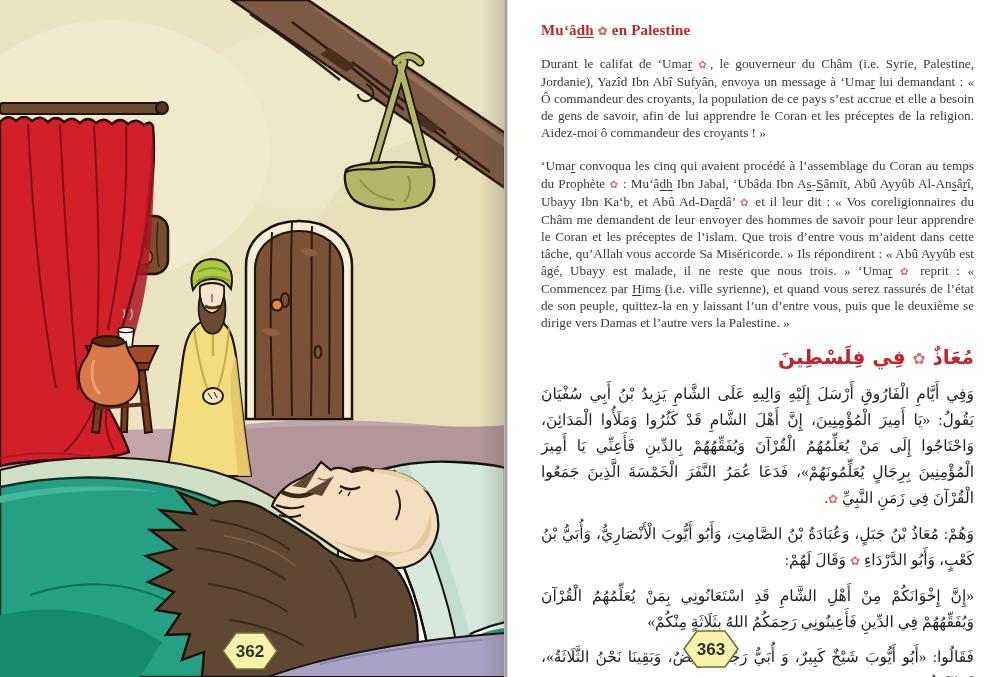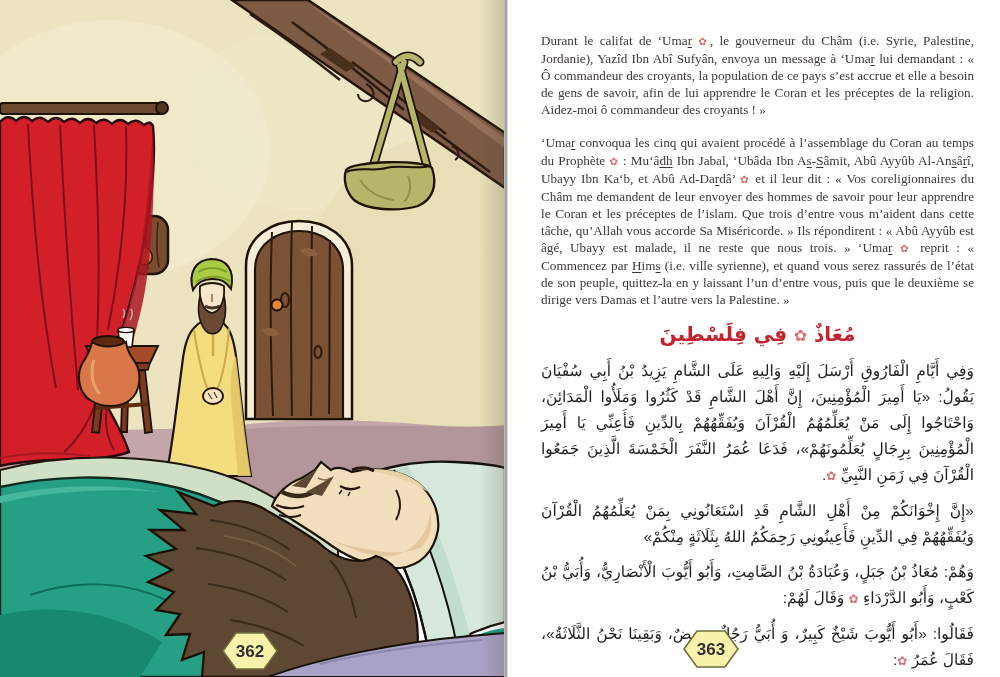--- a/index.html
+++ b/index.html
@@ -7,24 +7,24 @@
   .page-left{position:absolute;left:0;top:0;width:505px;height:677px;overflow:hidden;}
   .page-left svg{display:block;}
   .gutter{position:absolute;left:504px;top:0;width:4px;height:677px;
           background:linear-gradient(90deg,#c9c6bc 0%,#8f8f8b 55%,#ffffff 100%);}
   .page-right{position:absolute;left:508px;top:0;width:492px;height:677px;background:#fffffe;overflow:hidden;}
   .content{padding:16px 26px 0 33px;}
   .title{color:#c4232e;font-weight:bold;font-size:15px;margin:6px 0 9px 0;letter-spacing:.2px;}
   .fr p{font-size:13.2px;line-height:17.1px;text-align:justify;color:#3c3835;margin:16px 0 8px 0;}
   .fr u, .title u{text-underline-offset:2px;}
   .hn{color:#d96d72;font-size:0.78em;vertical-align:baseline;}
-  .ar-head{direction:rtl;text-align:center;color:#c4232e;font-weight:bold;font-size:20px;
+  .ar-head{direction:rtl;text-align:right;color:#c4232e;font-weight:bold;font-size:20px;
            font-family:"DejaVu Sans",sans-serif;margin:14px 0 12px 0;}
   .ar p{direction:rtl;text-align:justify;font-size:15.5px;line-height:26px;color:#1f1f1f;
-        font-family:Liberation Sans, sans-serif;margin:0 0 9px 0;}
+        font-family:Liberation Serif, serif;margin:0 0 9px 0;}
   .badge{position:absolute;width:58px;height:40px;}
   .badge svg{display:block;}
   .badge text{font-family:"Liberation Sans",sans-serif;font-weight:bold;font-size:17px;fill:#30302e;}
   .badge-left{left:221px;top:631px;}
   .badge-right{left:682px;top:629px;}
 </style>
 </head>
 <body>
 
 <div class="spread">
@@ -203,29 +203,30 @@
     <svg width="58" height="40" viewBox="0 0 58 40">
       <polygon points="15,2 43,2 56,20 43,38 15,38 2,20" fill="#f8f2ab" stroke="#6f6f3f" stroke-width="1.6"></polygon>
       <text x="29" y="26" text-anchor="middle">362</text>
     </svg>
   </div>
 
   <div class="gutter"></div>
 
   <div class="page-right">
     <div class="content">
+      <h2 class="title">Mu‘â<u>dh</u> <span class="hn">✿</span> en Palestine</h2>
       <div class="fr">
         <p>Durant le califat de ‘Uma<u>r</u> <span class="hn">✿</span>, le gouverneur du Châm (i.e. Syrie, Palestine, Jordanie), Yazîd Ibn Abî Sufyân, envoya un message à ‘Uma<u>r</u> lui demandant : « Ô commandeur des croyants, la population de ce pays s’est accrue et elle a besoin de gens de savoir, afin de lui apprendre le Coran et les préceptes de la religion. Aidez-moi ô commandeur des croyants ! »</p>
         <p>‘Uma<u>r</u> convoqua les cinq qui avaient procédé à l’assemblage du Coran au temps du Prophète <span class="hn">✿</span> : Mu‘â<u>dh</u> Ibn Jabal, ‘Ubâda Ibn A<u>s</u>-<u>S</u>âmit, Abû Ayyûb Al-An<u>s</u>â<u>r</u>î, Ubayy Ibn Ka‘b, et Abû Ad-Da<u>r</u>dâ’ <span class="hn">✿</span> et il leur dit : « Vos coreligionnaires du Châm me demandent de leur envoyer des hommes de savoir pour leur apprendre le Coran et les préceptes de l’islam. Que trois d’entre vous m’aident dans cette tâche, qu’Allah vous accorde Sa Miséricorde. » Ils répondirent : « Abû Ayyûb est âgé, Ubayy est malade, il ne reste que nous trois. » ‘Uma<u>r</u> <span class="hn">✿</span> reprit : « Commencez par <u>H</u>im<u>s</u> (i.e. ville syrienne), et quand vous serez rassurés de l’état de son peuple, quittez-la en y laissant l’un d’entre vous, puis que le deuxième se dirige vers Damas et l’autre vers la Palestine. »</p>
       </div>
       <h3 class="ar-head">مُعَاذٌ <span class="hn">✿</span> فِي فِلَسْطِينَ</h3>
       <div class="ar">
         <p>وَفِي أَيَّامِ الْفَارُوقِ أَرْسَلَ إِلَيْهِ وَالِيهِ عَلَى الشَّامِ يَزِيدُ بْنُ أَبِي سُفْيَانَ يَقُولُ: «يَا أَمِيرَ الْمُؤْمِنِينَ، إِنَّ أَهْلَ الشَّامِ قَدْ كَثُرُوا وَمَلَأُوا الْمَدَائِنَ، وَاحْتَاجُوا إِلَى مَنْ يُعَلِّمُهُمُ الْقُرْآنَ وَيُفَقِّهُهُمْ بِالدِّينِ فَأَعِنِّي يَا أَمِيرَ الْمُؤْمِنِينَ بِرِجَالٍ يُعَلِّمُونَهُمْ»، فَدَعَا عُمَرُ النَّفَرَ الْخَمْسَةَ الَّذِينَ جَمَعُوا الْقُرْآنَ فِي زَمَنِ النَّبِيِّ <span class="hn">✿</span>.</p>
+        <p>وَهُمْ: مُعَاذُ بْنُ جَبَلٍ، وَعُبَادَةُ بْنُ الصَّامِتِ، وَأَبُو أَيُّوبَ الْأَنْصَارِيُّ، وَأُبَيُّ بْنُ كَعْبٍ، وَأَبُو الدَّرْدَاءِ <span class="hn">✿</span> وَقَالَ لَهُمْ:</p>
         <p>«إِنَّ إِخْوَانَكُمْ مِنْ أَهْلِ الشَّامِ قَدِ اسْتَعَانُونِي بِمَنْ يُعَلِّمُهُمُ الْقُرْآنَ وَيُفَقِّهُهُمْ فِي الدِّينِ فَأَعِينُونِي رَحِمَكُمُ اللهُ بِثَلَاثَةٍ مِنْكُمْ»</p>
-        <p>وَهُمْ: مُعَاذُ بْنُ جَبَلٍ، وَعُبَادَةُ بْنُ الصَّامِتِ، وَأَبُو أَيُّوبَ الْأَنْصَارِيُّ، وَأُبَيُّ بْنُ كَعْبٍ، وَأَبُو الدَّرْدَاءِ <span class="hn">✿</span> وَقَالَ لَهُمْ:</p>
         <p>فَقَالُوا: «أَبُو أَيُّوبَ شَيْخٌ كَبِيرٌ، وَ أُبَيُّ رَجُلٌ مَرِيضٌ، وَبَقِينَا نَحْنُ الثَّلَاثَةُ»، فَقَالَ عُمَرُ <span class="hn">✿</span>:</p>
 
       </div>
     </div>
   </div>
 
   <div class="badge badge-right">
     <svg width="58" height="40" viewBox="0 0 58 40">
       <polygon points="15,2 43,2 56,20 43,38 15,38 2,20" fill="#f8f2ab" stroke="#6f6f3f" stroke-width="1.6"></polygon>
       <text x="29" y="26" text-anchor="middle">363</text>

